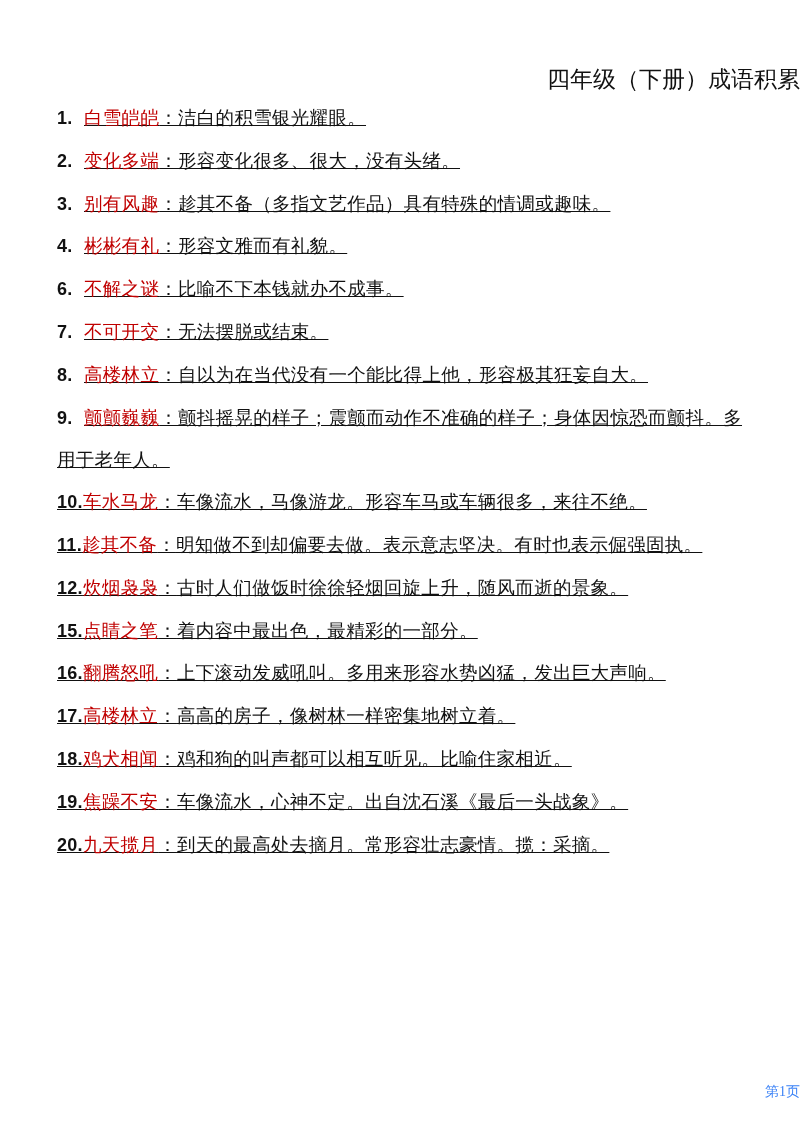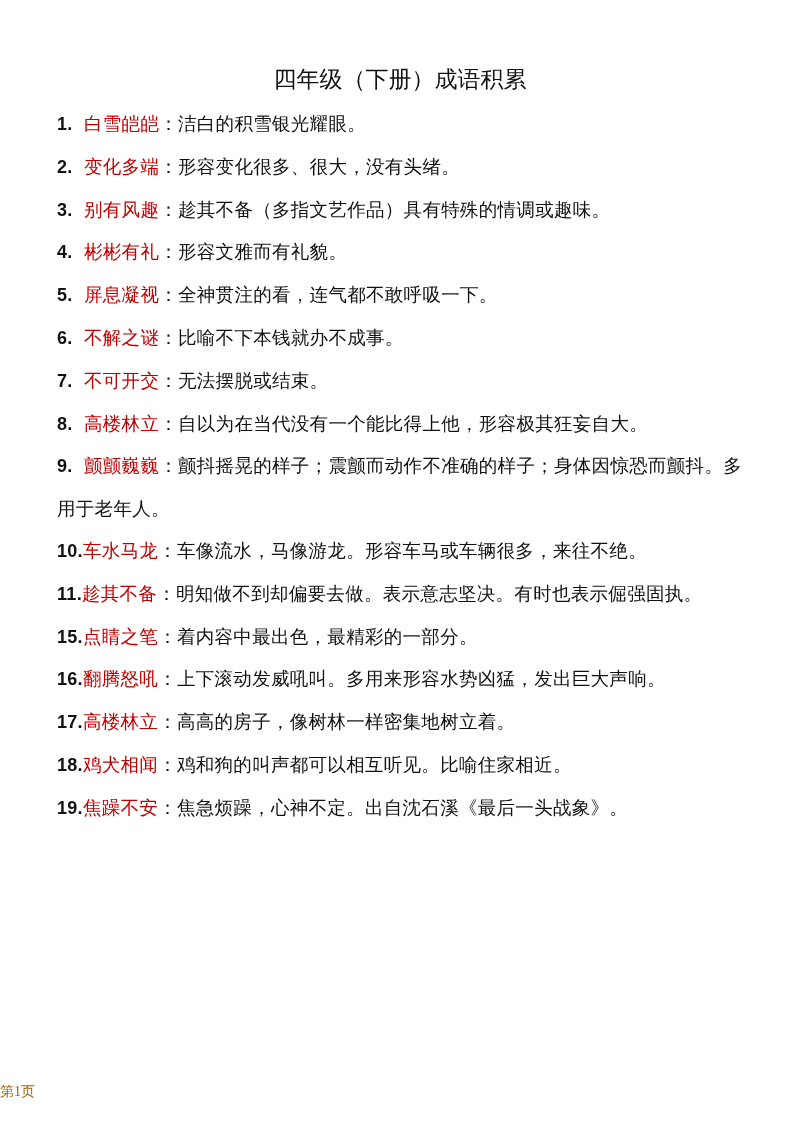--- a/index.html
+++ b/index.html
@@ -2,55 +2,56 @@
 <html><head>
 <meta charset="utf-8">
 <style>
   html, body { margin: 0; padding: 0; background: #ffffff; }
   body {
     width: 800px; height: 1131px; position: relative; overflow: hidden;
     font-family: "DejaVu Sans", "Liberation Sans", sans-serif;
     color: #111111;
   }
   .title {
-    position: absolute; top: 62px; left: 0; width: 800px; text-align: center;
+    position: absolute; top: 62px; left: 0; width: 800px; text-align: right;
     font-size: 23px; line-height: 34px; color: #111;
   }
-  .list { position: absolute; top: 103px; left: 57px; width: 690px; }
+  .list { position: absolute; top: 97px; left: 57px; width: 690px; text-decoration: underline; }
   .item {
     font-size: 18.5px; line-height: 41.8px; letter-spacing: 0.3px;
     word-break: break-all;
   }
   .num { font-family: "Liberation Sans", sans-serif; font-weight: bold; font-size: 18px; color: #111; }
   .num.single { display: inline-block; width: 27px; }
   .idiom { color: #c00000; }
   .colon { color: #111; }
   .def { color: #111; }
   .footer {
-    position: absolute; top: 1083px; left: 0; width: 800px; text-align: left;
-    font-family: "Liberation Serif", serif; font-size: 14px; color: #a16207;
+    position: absolute; top: 1083px; left: 0; width: 800px; text-align: right;
+    font-family: "Liberation Serif", serif; font-size: 14px; color: #3b82f6;
   }
 </style>
 </head>
 <body>
 
 <div class="title">四年级（下册）成语积累</div>
 
 <div class="list">
   <div class="item"><span class="num single">1.</span><span class="idiom">白雪皑皑</span><span class="colon">：</span><span class="def">洁白的积雪银光耀眼。</span></div>
   <div class="item"><span class="num single">2.</span><span class="idiom">变化多端</span><span class="colon">：</span><span class="def">形容变化很多、很大，没有头绪。</span></div>
   <div class="item"><span class="num single">3.</span><span class="idiom">别有风趣</span><span class="colon">：</span><span class="def">趁其不备（多指文艺作品）具有特殊的情调或趣味。</span></div>
   <div class="item"><span class="num single">4.</span><span class="idiom">彬彬有礼</span><span class="colon">：</span><span class="def">形容文雅而有礼貌。</span></div>
-  <div class="item"><span class="num single">5.</span><span class="idiom">屏息凝视</span><span class="colon">：</span><span class="def">全神贯注的看，连气都不敢呼吸一下。</span></div>
   <div class="item"><span class="num single">6.</span><span class="idiom">不解之谜</span><span class="colon">：</span><span class="def">比喻不下本钱就办不成事。</span></div>
   <div class="item"><span class="num single">7.</span><span class="idiom">不可开交</span><span class="colon">：</span><span class="def">无法摆脱或结束。</span></div>
   <div class="item"><span class="num single">8.</span><span class="idiom">高楼林立</span><span class="colon">：</span><span class="def">自以为在当代没有一个能比得上他，形容极其狂妄自大。</span></div>
   <div class="item"><span class="num single">9.</span><span class="idiom">颤颤巍巍</span><span class="colon">：</span><span class="def">颤抖摇晃的样子；震颤而动作不准确的样子；身体因惊恐而颤抖。多用于老年人。</span></div>
   <div class="item"><span class="num">10.</span><span class="idiom">车水马龙</span><span class="colon">：</span><span class="def">车像流水，马像游龙。形容车马或车辆很多，来往不绝。</span></div>
   <div class="item"><span class="num">11.</span><span class="idiom">趁其不备</span><span class="colon">：</span><span class="def">明知做不到却偏要去做。表示意志坚决。有时也表示倔强固执。</span></div>
+  <div class="item"><span class="num">12.</span><span class="idiom">炊烟袅袅</span><span class="colon">：</span><span class="def">古时人们做饭时徐徐轻烟回旋上升，随风而逝的景象。</span></div>
   <div class="item"><span class="num">15.</span><span class="idiom">点睛之笔</span><span class="colon">：</span><span class="def">着内容中最出色，最精彩的一部分。</span></div>
   <div class="item"><span class="num">16.</span><span class="idiom">翻腾怒吼</span><span class="colon">：</span><span class="def">上下滚动发威吼叫。多用来形容水势凶猛，发出巨大声响。</span></div>
   <div class="item"><span class="num">17.</span><span class="idiom">高楼林立</span><span class="colon">：</span><span class="def">高高的房子，像树林一样密集地树立着。</span></div>
   <div class="item"><span class="num">18.</span><span class="idiom">鸡犬相闻</span><span class="colon">：</span><span class="def">鸡和狗的叫声都可以相互听见。比喻住家相近。</span></div>
-  <div class="item"><span class="num">19.</span><span class="idiom">焦躁不安</span><span class="colon">：</span><span class="def">焦急烦躁，心神不定。出自沈石溪《最后一头战象》。</span></div>
+  <div class="item"><span class="num">19.</span><span class="idiom">焦躁不安</span><span class="colon">：</span><span class="def">车像流水，心神不定。出自沈石溪《最后一头战象》。</span></div>
+  <div class="item"><span class="num">20.</span><span class="idiom">九天揽月</span><span class="colon">：</span><span class="def">到天的最高处去摘月。常形容壮志豪情。揽：采摘。</span></div>
 </div>
 
 <div class="footer">第1页</div>
 
 </body></html>

